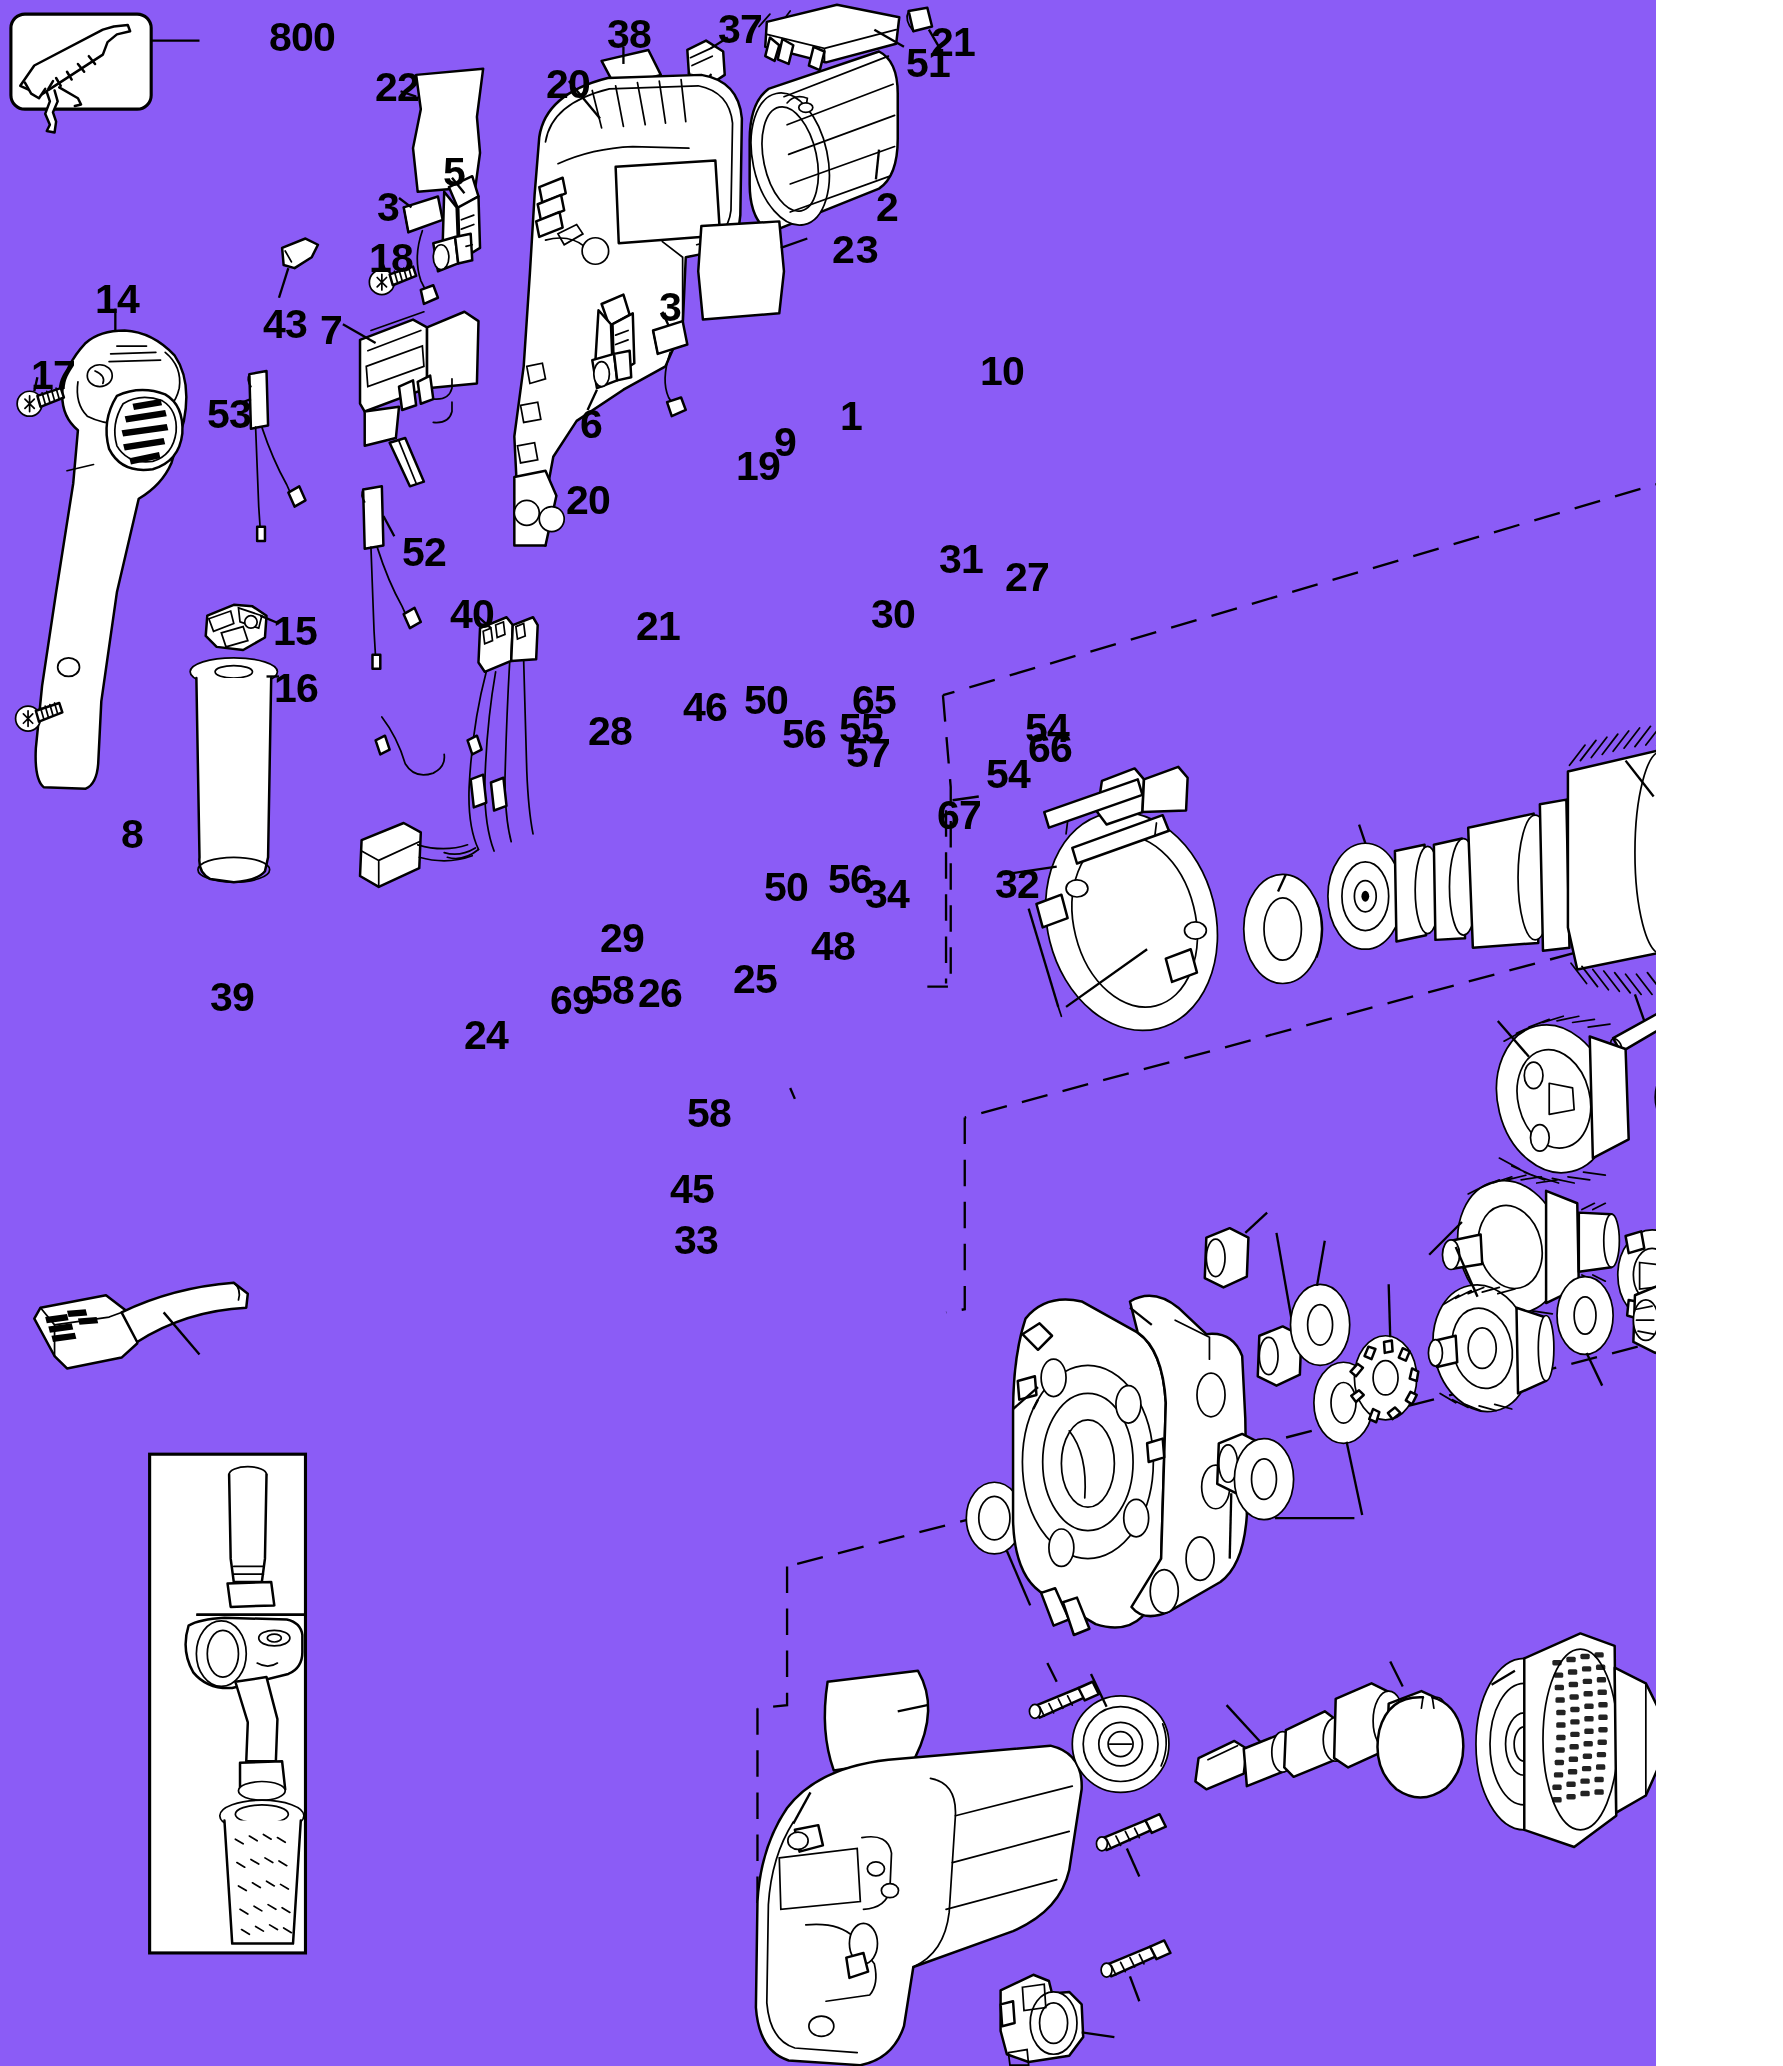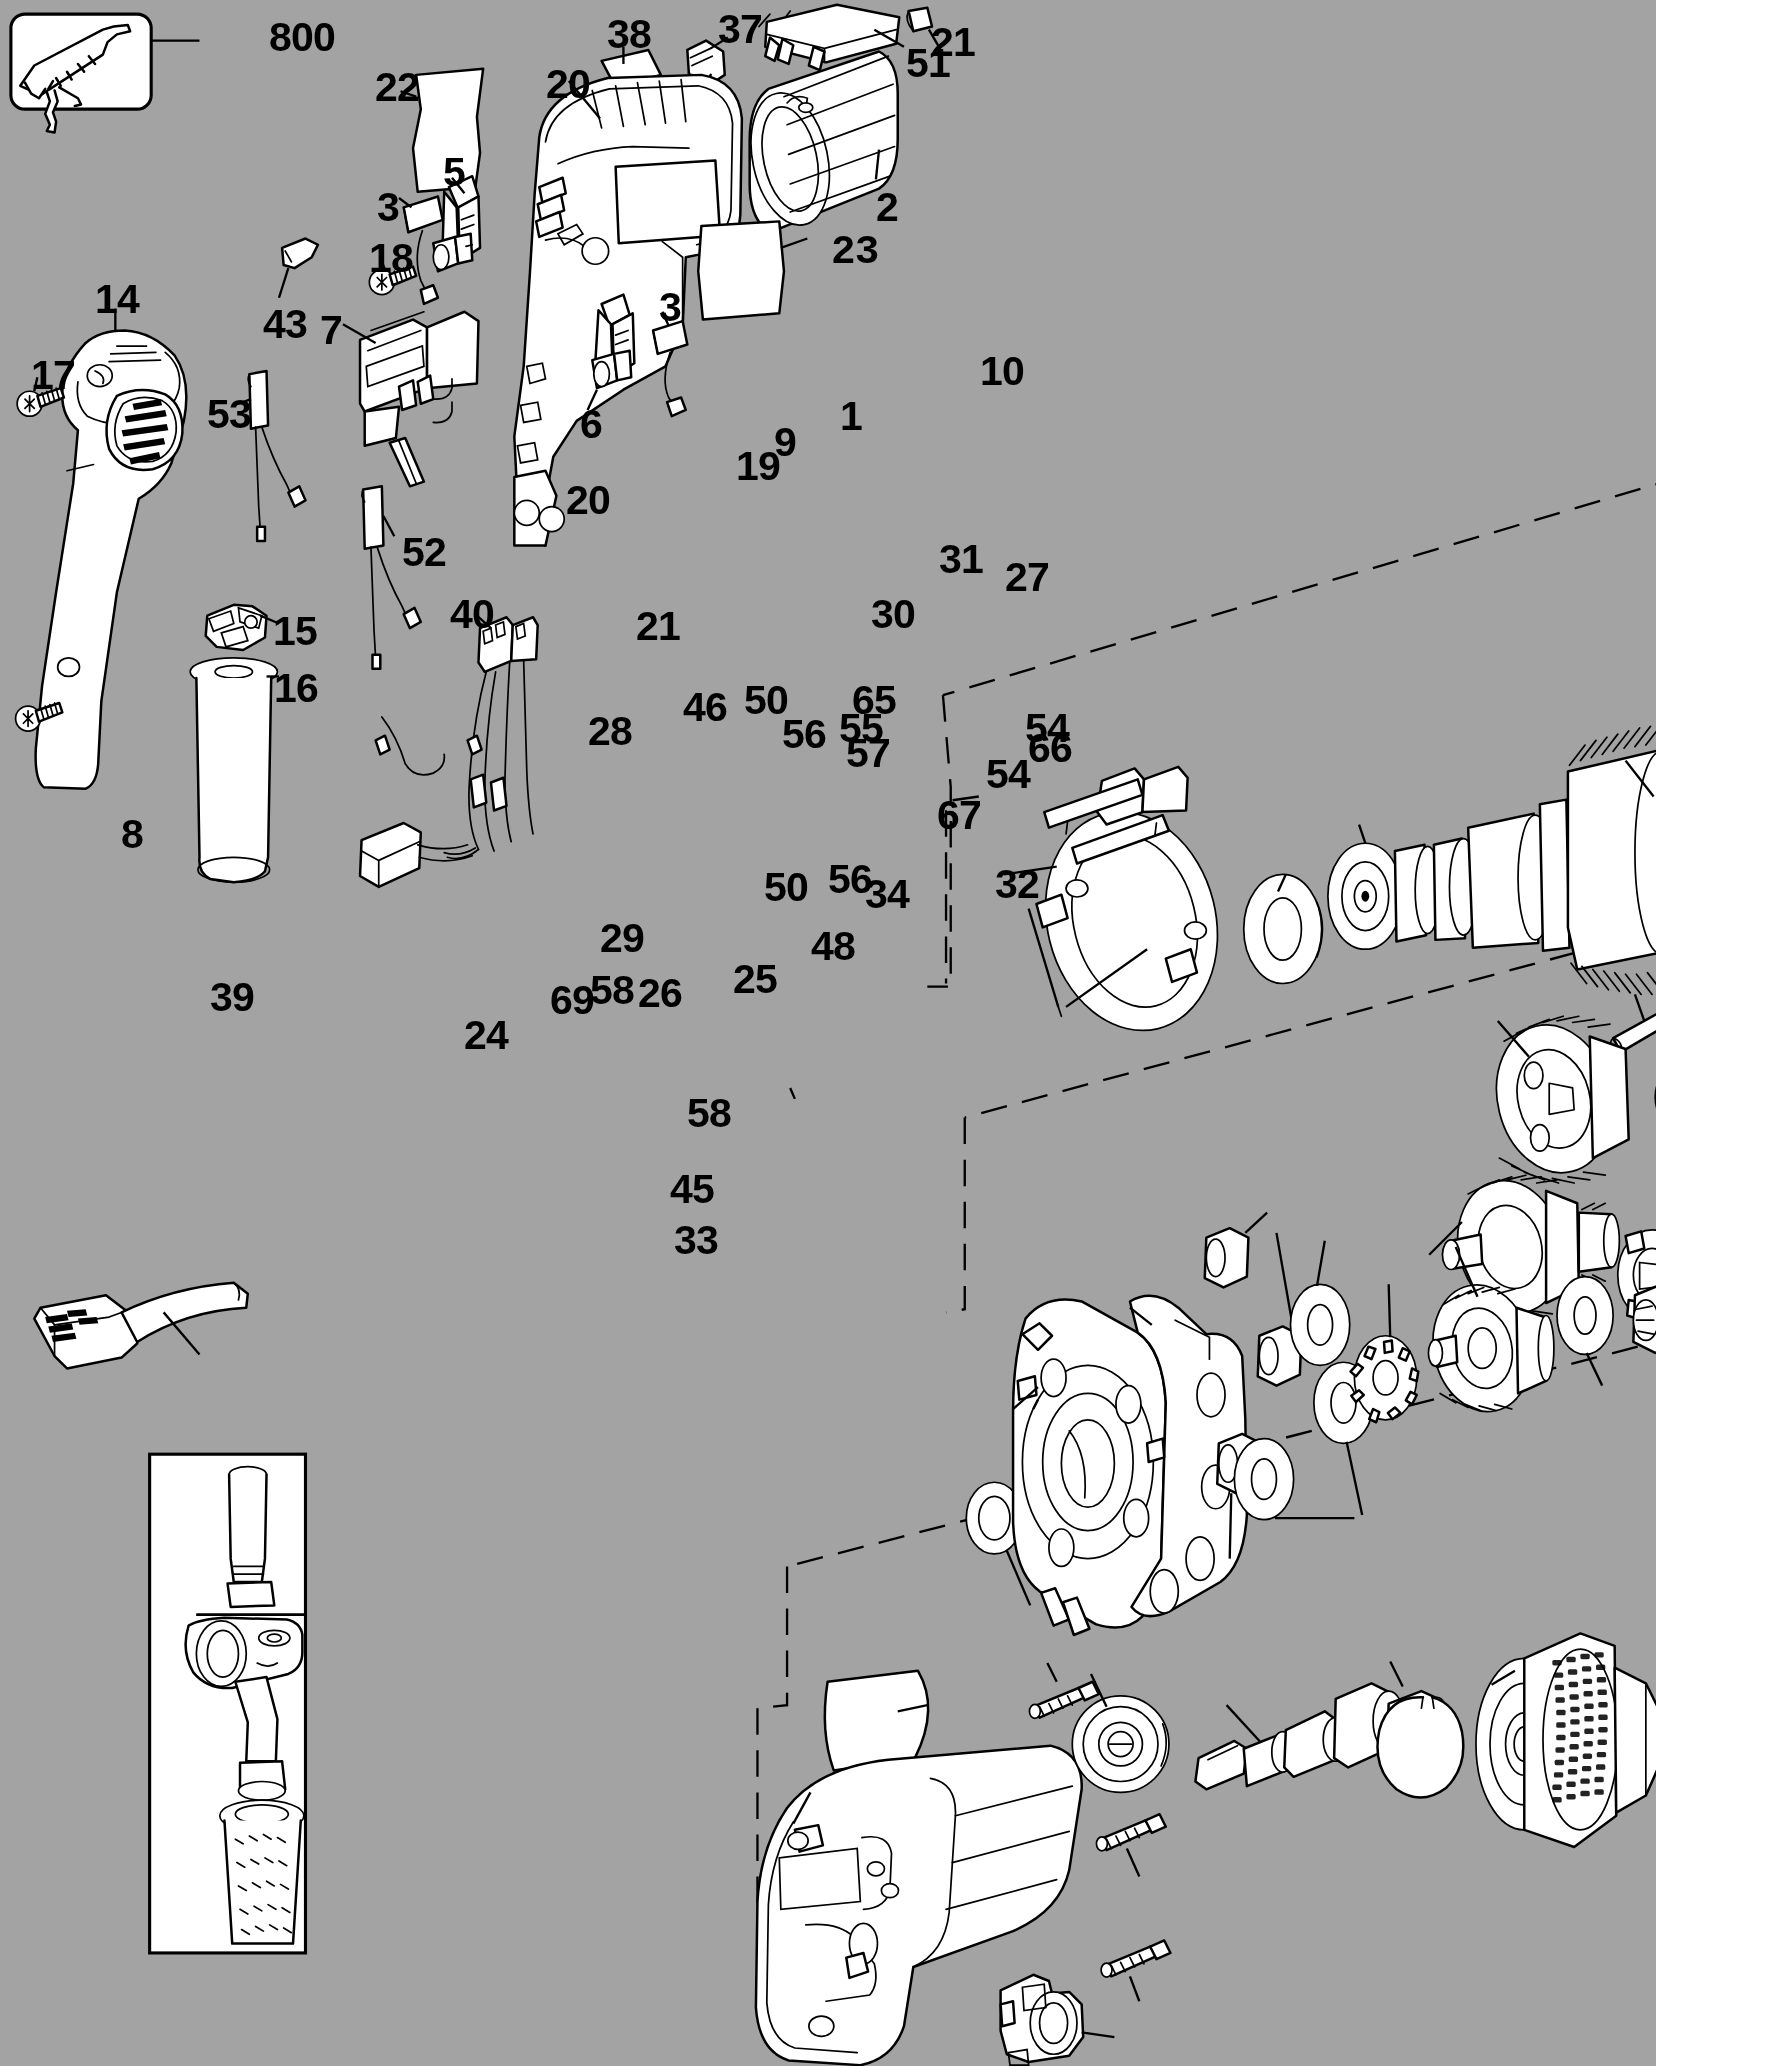--- a/index.html
+++ b/index.html
@@ -1,17 +1,17 @@
 <!DOCTYPE html>
 <html style="font-size:12.5px"><head>
 <meta charset="utf-8">
 <style>
   html,body{margin:0;padding:0;background:#ffffff;}
   body{font-family:"Liberation Sans", sans-serif;}
-  #sheet{position:relative;width:1656px;height:2066px;background:#a3a3a3;overflow:hidden;}
+  #sheet{position:relative;width:1656px;height:2066px;background:#8b5cf6;overflow:hidden;}
   svg.layer{position:absolute;left:0;top:0;width:1783px;height:2066px;}
   .callout{
     position:absolute;
     font-family:"Liberation Sans", sans-serif;
     font-size:41px;
     font-weight:700;
     color:#000;
     letter-spacing:-0.8px;
     line-height:1;
     white-space:nowrap;

